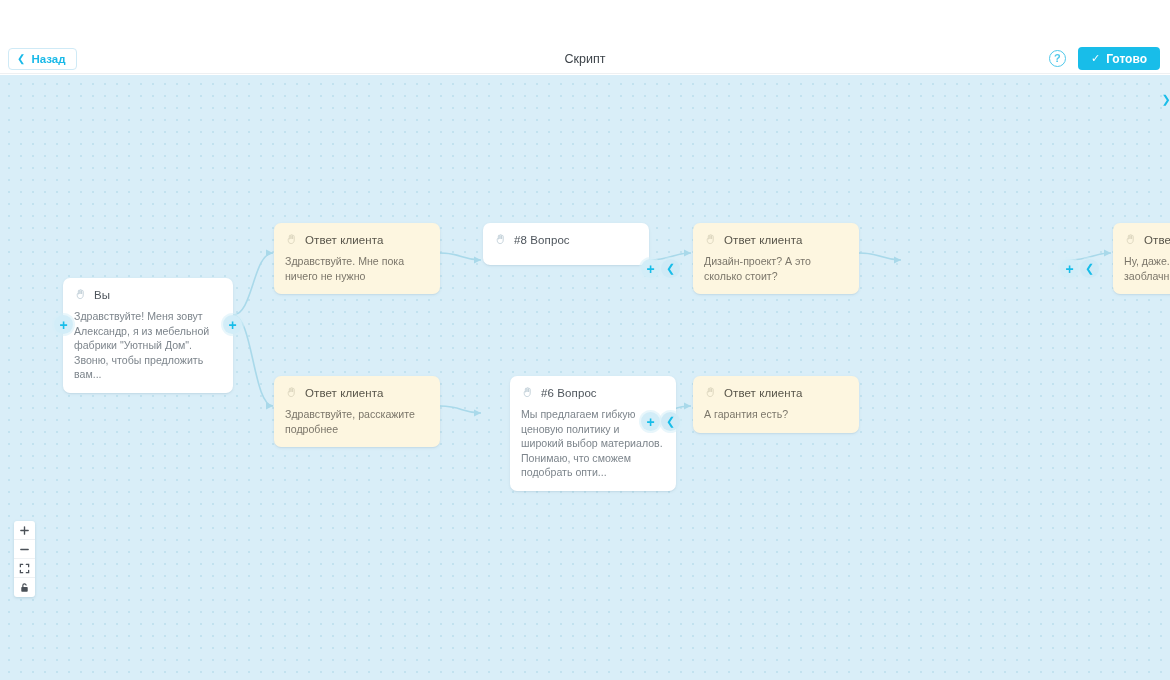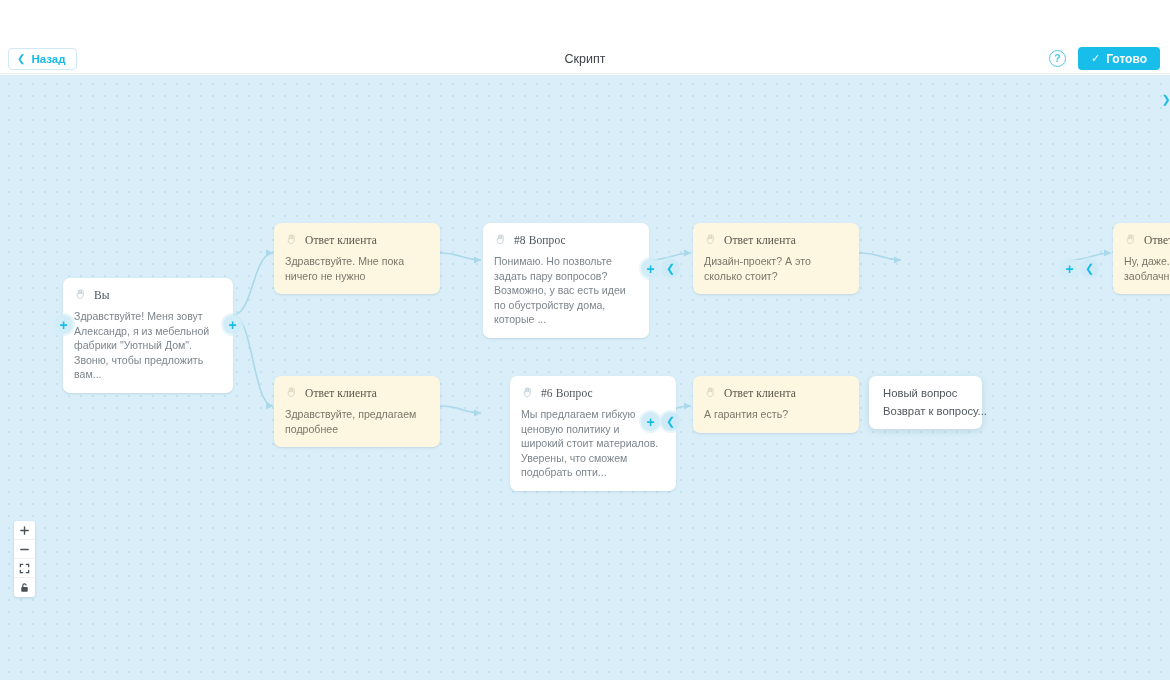--- a/index.html
+++ b/index.html
@@ -78,21 +78,21 @@
 
   
   .node {
     position: absolute;
     border-radius: 7px;
     padding: 10px 12px 11px 11px;
     box-shadow: 0 1px 3px rgba(60,110,130,.10), 0 1px 1px rgba(60,110,130,.06);
   }
   .node.white { background: #ffffff; }
   .node.cream { background: #fdf6e0; }
-  .node-head { display: flex; align-items: center; gap: 7px; margin-bottom: 8px; font-family: Liberation Serif, serif; }
+  .node-head { display: flex; align-items: center; gap: 7px; margin-bottom: 8px; }
   .hand-icon { width: 13px; height: 13px; flex: none; display: block; }
   .node-title { font-size: 11.5px; color: #4e555c; letter-spacing: .1px; }
   .node.cream .node-title { color: #58554a; }
   .node-body {
     font-size: 10.6px; line-height: 14.6px; color: #7d858c;
     word-wrap: break-word;
   }
   .node.cream .node-body { color: #7b766a; }
 
   
@@ -213,21 +213,20 @@
       <div class="node-body">Здравствуйте. Мне пока ничего не нужно</div>
     </div>
 
     <div class="node white" style="left:483px;top:148px;width:166px;">
       <div class="node-head">
         <svg class="hand-icon" viewBox="0 0 24 24" fill="none" stroke="#c4d2da" stroke-width="1.8" stroke-linecap="round" stroke-linejoin="round">
           <path d="M8 11V5.5a1.5 1.5 0 0 1 3 0V11V4.5a1.5 1.5 0 0 1 3 0V11V6a1.5 1.5 0 0 1 3 0v7c0 4-2.5 6.5-5.5 6.5S6 17.5 6 14v-2.5a1.5 1.5 0 0 1 2-1.4"></path>
         </svg>
         <span class="node-title">#8 Вопрос</span>
       </div>
-      <div class="node-body">Понимаю. Но позвольте задать пару вопросов? Возможно, у вас есть идеи по обустройству дома, которые ...</div>
     </div>
 
     <div class="node cream" style="left:693px;top:148px;width:166px;">
       <div class="node-head">
         <svg class="hand-icon" viewBox="0 0 24 24" fill="none" stroke="#ddd7bf" stroke-width="1.8" stroke-linecap="round" stroke-linejoin="round">
           <path d="M8 11V5.5a1.5 1.5 0 0 1 3 0V11V4.5a1.5 1.5 0 0 1 3 0V11V6a1.5 1.5 0 0 1 3 0v7c0 4-2.5 6.5-5.5 6.5S6 17.5 6 14v-2.5a1.5 1.5 0 0 1 2-1.4"></path>
         </svg>
         <span class="node-title">Ответ клиента</span>
       </div>
       <div class="node-body">Дизайн-проект? А это сколько стоит?</div>
@@ -244,47 +243,43 @@
       <div class="node-body">Ну, даже... вас, нав... заоблачн...</div>
     </div>
 
     <div class="node cream" style="left:274px;top:301px;width:166px;">
       <div class="node-head">
         <svg class="hand-icon" viewBox="0 0 24 24" fill="none" stroke="#ddd7bf" stroke-width="1.8" stroke-linecap="round" stroke-linejoin="round">
           <path d="M8 11V5.5a1.5 1.5 0 0 1 3 0V11V4.5a1.5 1.5 0 0 1 3 0V11V6a1.5 1.5 0 0 1 3 0v7c0 4-2.5 6.5-5.5 6.5S6 17.5 6 14v-2.5a1.5 1.5 0 0 1 2-1.4"></path>
         </svg>
         <span class="node-title">Ответ клиента</span>
       </div>
-      <div class="node-body">Здравствуйте, предлагаем подробнее</div>
+      <div class="node-body">Здравствуйте, расскажите подробнее</div>
     </div>
 
     <div class="node white" style="left:510px;top:301px;width:166px;">
       <div class="node-head">
         <svg class="hand-icon" viewBox="0 0 24 24" fill="none" stroke="#c4d2da" stroke-width="1.8" stroke-linecap="round" stroke-linejoin="round">
           <path d="M8 11V5.5a1.5 1.5 0 0 1 3 0V11V4.5a1.5 1.5 0 0 1 3 0V11V6a1.5 1.5 0 0 1 3 0v7c0 4-2.5 6.5-5.5 6.5S6 17.5 6 14v-2.5a1.5 1.5 0 0 1 2-1.4"></path>
         </svg>
         <span class="node-title">#6 Вопрос</span>
       </div>
-      <div class="node-body">Мы предлагаем гибкую ценовую политику и широкий стоит материалов. Уверены, что сможем подобрать опти...</div>
+      <div class="node-body">Мы предлагаем гибкую ценовую политику и широкий выбор материалов. Понимаю, что сможем подобрать опти...</div>
     </div>
 
     <div class="node cream" style="left:693px;top:301px;width:166px;">
       <div class="node-head">
         <svg class="hand-icon" viewBox="0 0 24 24" fill="none" stroke="#ddd7bf" stroke-width="1.8" stroke-linecap="round" stroke-linejoin="round">
           <path d="M8 11V5.5a1.5 1.5 0 0 1 3 0V11V4.5a1.5 1.5 0 0 1 3 0V11V6a1.5 1.5 0 0 1 3 0v7c0 4-2.5 6.5-5.5 6.5S6 17.5 6 14v-2.5a1.5 1.5 0 0 1 2-1.4"></path>
         </svg>
         <span class="node-title">Ответ клиента</span>
       </div>
       <div class="node-body">А гарантия есть?</div>
     </div>
 
-    <div class="dropdown" style="left:869px;top:301px;width:113px;">
-      <div class="dropdown-item">Новый вопрос</div>
-      <div class="dropdown-item">Возврат к вопросу...</div>
-    </div>
 
     <div class="handle" style="left:54px;top:240px;">+</div>
     <div class="handle" style="left:223px;top:240px;">+</div>
     <div class="handle" style="left:641px;top:184px;">+</div>
     <div class="handle collapse" style="left:661px;top:184px;">❮</div>
     <div class="handle" style="left:1060px;top:184px;">+</div>
     <div class="handle collapse" style="left:1080px;top:184px;">❮</div>
     <div class="handle" style="left:641px;top:337px;">+</div>
     <div class="handle collapse" style="left:661px;top:337px;">❮</div>
 

